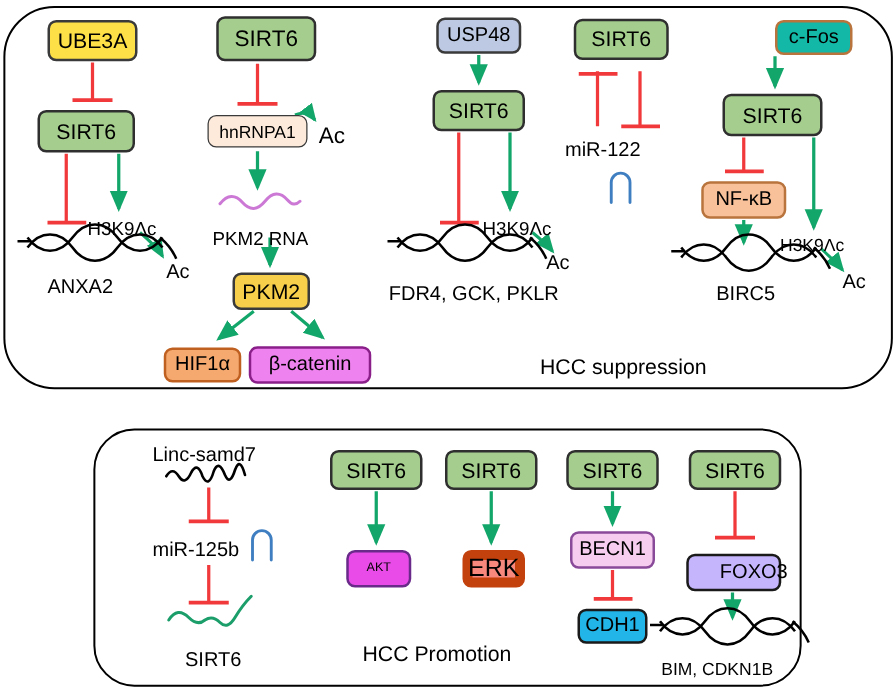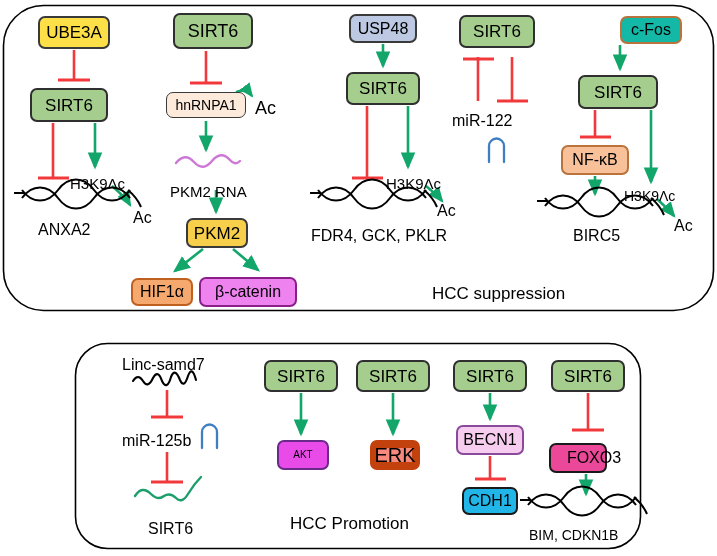--- a/index.html
+++ b/index.html
@@ -238,21 +238,21 @@
   </div>
   <div class="node" style="left:456px;top:425px;width:68px;height:30px;background:#F6CDEE;border:2px solid #8A4A9A;font-size:16px;">
     <span>BECN1</span>
   </div>
   <div class="node" style="left:462px;top:487px;width:56px;height:28px;background:#22B6E8;border:2px solid #1A1A1A;font-size:16px;">
     <span>CDH1</span>
   </div>
   <div class="node" style="left:551px;top:360px;width:74px;height:32px;background:#A5CE8E;border:2px solid #2F2F2F;font-size:17px;">
     <span>SIRT6</span>
   </div>
-  <div class="node" style="left:549px;top:443px;width:58px;height:30px;background:#ec4899;border:2px solid #1A1A1A;font-size:16px;padding-left:32px;">
+  <div class="node" style="left:549px;top:443px;width:76px;height:30px;background:#c4b5fd;border:2px solid #1A1A1A;font-size:16px;padding-left:32px;">
     <span>FOXO3</span>
   </div>
 
   <div class="lbl" style="left:255px;top:99px;font-size:18px;">Ac</div>
   <div class="lbl" style="left:170px;top:184px;font-size:15px;">PKM2 RNA</div>
   <div class="lbl" style="left:70px;top:176px;font-size:15px;">H3K9Λc</div>
   <div class="lbl" style="left:133px;top:210px;font-size:16px;">Ac</div>
   <div class="lbl" style="left:38px;top:222px;font-size:16px;">ANXA2</div>
   <div class="lbl" style="left:386px;top:176px;font-size:15px;">H3K9Λc</div>
   <div class="lbl" style="left:437px;top:203px;font-size:16px;">Ac</div>

